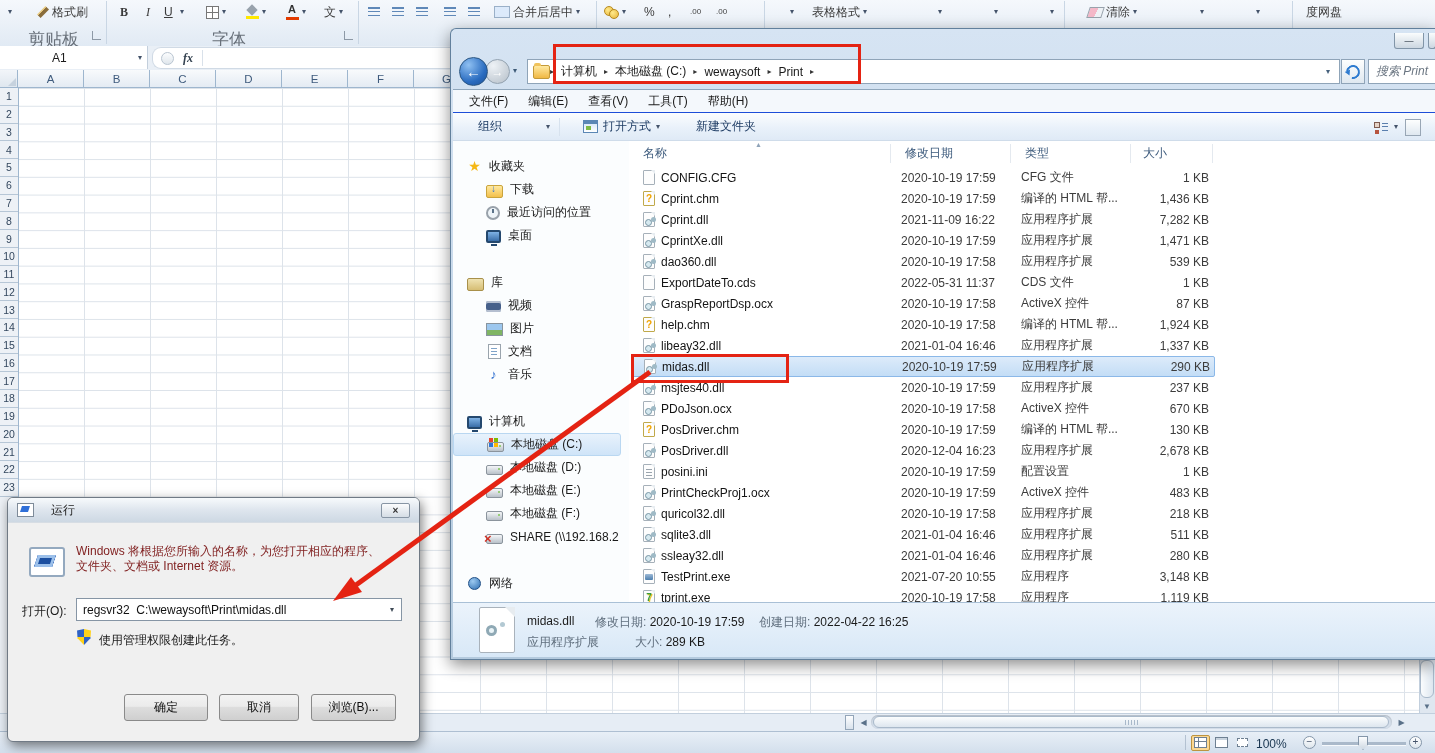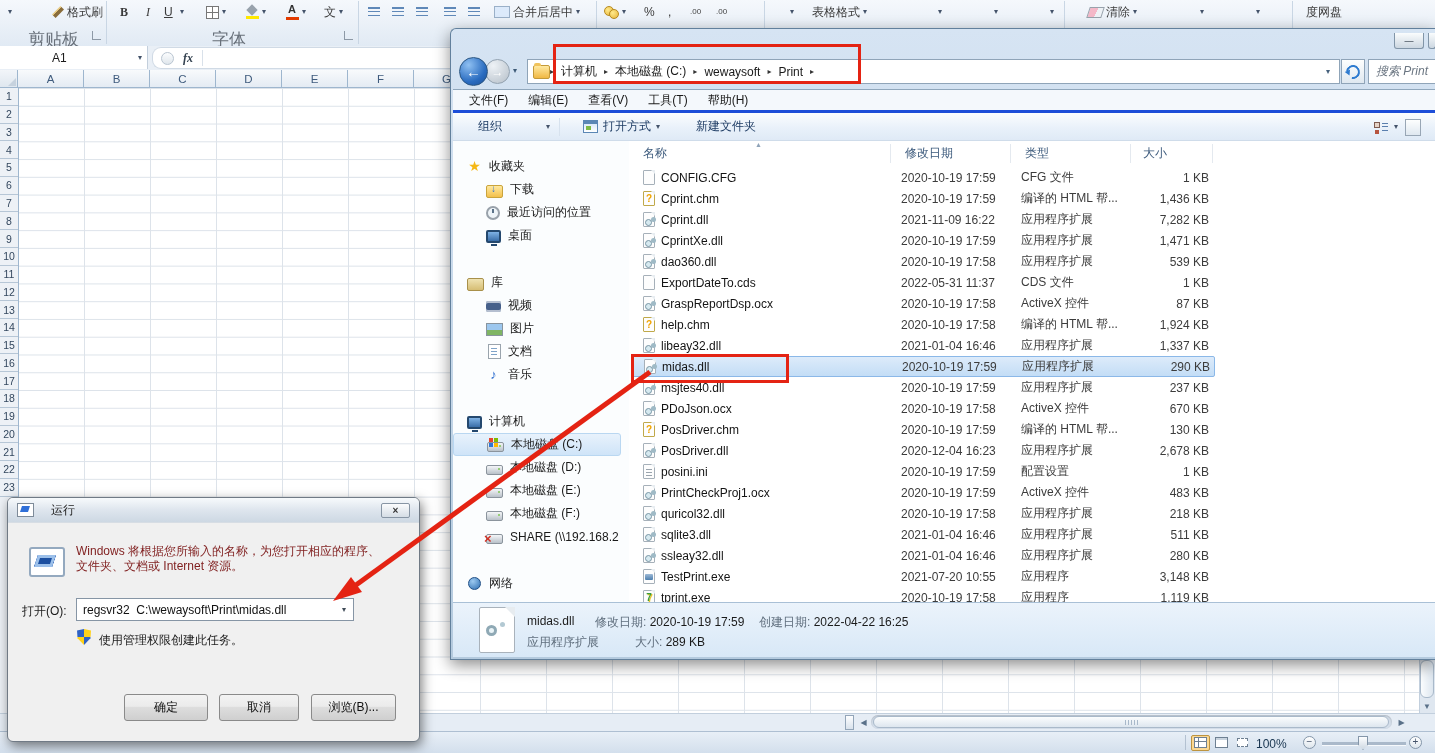--- a/index.html
+++ b/index.html
@@ -108,21 +108,21 @@
   .crumb-sep{font-size:8px;color:#333;}
   .addr-car{margin-left:auto;padding:0 9px;color:#46617c;}
   .nav-refresh{position:absolute;left:890px;top:30px;width:24px;height:25px;box-sizing:border-box;
     background:linear-gradient(#fdfefe,#dfe8f0);border:1px solid #8fa4b8;display:flex;align-items:center;justify-content:center;}
   .ico-refresh{width:10px;height:10px;border:2px solid #2e7bd0;border-left-color:transparent;border-radius:50%;
     transform:rotate(-35deg);position:relative;}
   .ico-refresh::after{content:"";position:absolute;left:-5px;top:-2px;border:3px solid transparent;border-right:5px solid #2e7bd0;transform:rotate(40deg);}
   .nav-search{position:absolute;left:917px;top:30px;width:68px;height:25px;background:#fff;border:1px solid #8fa4b8;
     box-sizing:border-box;display:flex;align-items:center;padding-left:7px;font-style:italic;color:#6b7682;overflow:hidden;white-space:nowrap;}
   .exp-body{position:absolute;left:2px;top:60px;width:983px;height:567px;background:#fff;border-top:1px solid #90a7bc;box-sizing:border-box;}
-  .exp-menu{height:23px;background:#f4f8fc;border-bottom:3px solid #1d4ed8;display:flex;align-items:center;padding-left:6px;box-sizing:border-box;}
+  .exp-menu{height:23px;background:#f4f8fc;border-bottom:1px solid #1d4ed8;display:flex;align-items:center;padding-left:6px;box-sizing:border-box;}
   .menu-item{padding:0 10px;color:#1a1a1a;}
   .exp-toolbar{height:28px;position:relative;display:flex;align-items:center;color:#1e3c64;box-sizing:border-box;
     background:linear-gradient(#fbfdfe,#e9f1fa 55%,#dfeaf6);border-bottom:1px solid #cfdcea;}
   .tb-item{display:flex;align-items:center;gap:5px;padding:0 9px;height:24px;}
   .tb-vsep{width:1px;height:18px;background:#d7e2ee;}
   .ico-openwith{width:13px;height:11px;border:1px solid #5b87b5;background:linear-gradient(#cfe3f7,#fff);position:relative;flex:none;}
   .ico-openwith::before{content:"";position:absolute;left:0;top:0;right:0;height:3px;background:#5b87b5;}
   .ico-openwith::after{content:"";position:absolute;left:2px;top:5px;width:5px;height:4px;background:#7fba46;}
   .tb-views{position:absolute;left:921px;top:2px;display:flex;align-items:center;gap:7px;height:24px;}
   .ico-views{width:13px;height:13px;position:relative;}
@@ -195,21 +195,21 @@
     border-radius:5px 5px 0 0;display:flex;align-items:center;padding:0 9px;gap:17px;box-sizing:border-box;color:#222;}
   .ico-run-sm{width:15px;height:12px;border:1px solid #7e8b99;background:#fff;position:relative;flex:none;}
   .ico-run-sm::after{content:"";position:absolute;left:3px;top:2px;width:8px;height:6px;background:#2f6fd8;transform:skewX(-18deg);}
   .run-close{margin-left:auto;width:29px;height:15px;background:linear-gradient(#fbfcfd,#d5dde5);border:1px solid #8795a4;
     border-radius:2px;display:flex;align-items:center;justify-content:center;font-size:10px;font-weight:bold;color:#333;box-sizing:border-box;}
   .ico-run-big{position:absolute;left:21px;top:49px;width:36px;height:30px;border:2px solid #94a9bf;border-radius:3px;background:#fff;box-sizing:border-box;}
   .ico-run-big::after{content:"";position:absolute;left:5px;top:6px;width:18px;height:12px;background:#2f6fd8;
     transform:skewX(-18deg);box-shadow:inset 0 0 0 3px #9cc0ea,inset 0 0 0 20px #1c4fa0;}
   .run-desc{position:absolute;left:68px;top:46px;width:336px;line-height:15px;color:#7f1d1d;}
   .run-open-label{position:absolute;left:14px;top:105px;}
-  .run-combo{position:absolute;left:68px;top:100px;width:278px;height:23px;background:#fff;border:1px solid #8695a5;
+  .run-combo{position:absolute;left:68px;top:100px;width:326px;height:23px;background:#fff;border:1px solid #8695a5;
     box-sizing:border-box;display:flex;align-items:center;padding-left:6px;color:#111;white-space:pre;}
   .combo-car{margin-left:auto;padding:0 7px;color:#404b57;}
   .uac-shield{position:absolute;left:69px;top:131px;width:14px;height:16px;
     clip-path:polygon(50% 0,100% 10%,96% 58%,50% 100%,4% 58%,0 10%);
     background:conic-gradient(#ffd11a 0 90deg,#2f62c4 90deg 180deg,#ffd11a 180deg 270deg,#2f62c4 270deg);}
   .run-admin{position:absolute;left:91px;top:134px;}
   .btn{position:absolute;top:196px;height:27px;box-sizing:border-box;border:1px solid #8a8a8a;border-radius:3px;color:#111;
     background:linear-gradient(#f3f3f3,#ebebeb 45%,#ddd 50%,#cfcfcf);display:flex;align-items:center;justify-content:center;}
   
   .red-box{position:absolute;border:3px solid #e42313;z-index:40;pointer-events:none;box-sizing:border-box;}
@@ -217,21 +217,21 @@
 </style>
 </head>
 <body>
 
 <div id="stage">
 
   <div class="xl-ribbon">
     <span class="rb" style="left:8px;">
         <span class="car">▾</span>
       </span>
-    <span class="rb" style="left:52px;">
+    <span class="rb" style="left:37px;">
         <span class="ico-brush"></span>
         <span>格式刷</span>
       </span>
     <span class="rb rb-b" style="left:120px;">B</span>
     <span class="rb rb-i" style="left:146px;">I</span>
     <span class="rb rb-u" style="left:164px;">U</span>
     <span class="rb" style="left:180px;">
         <span class="car">▾</span>
       </span>
     <span class="rb" style="left:206px;">

